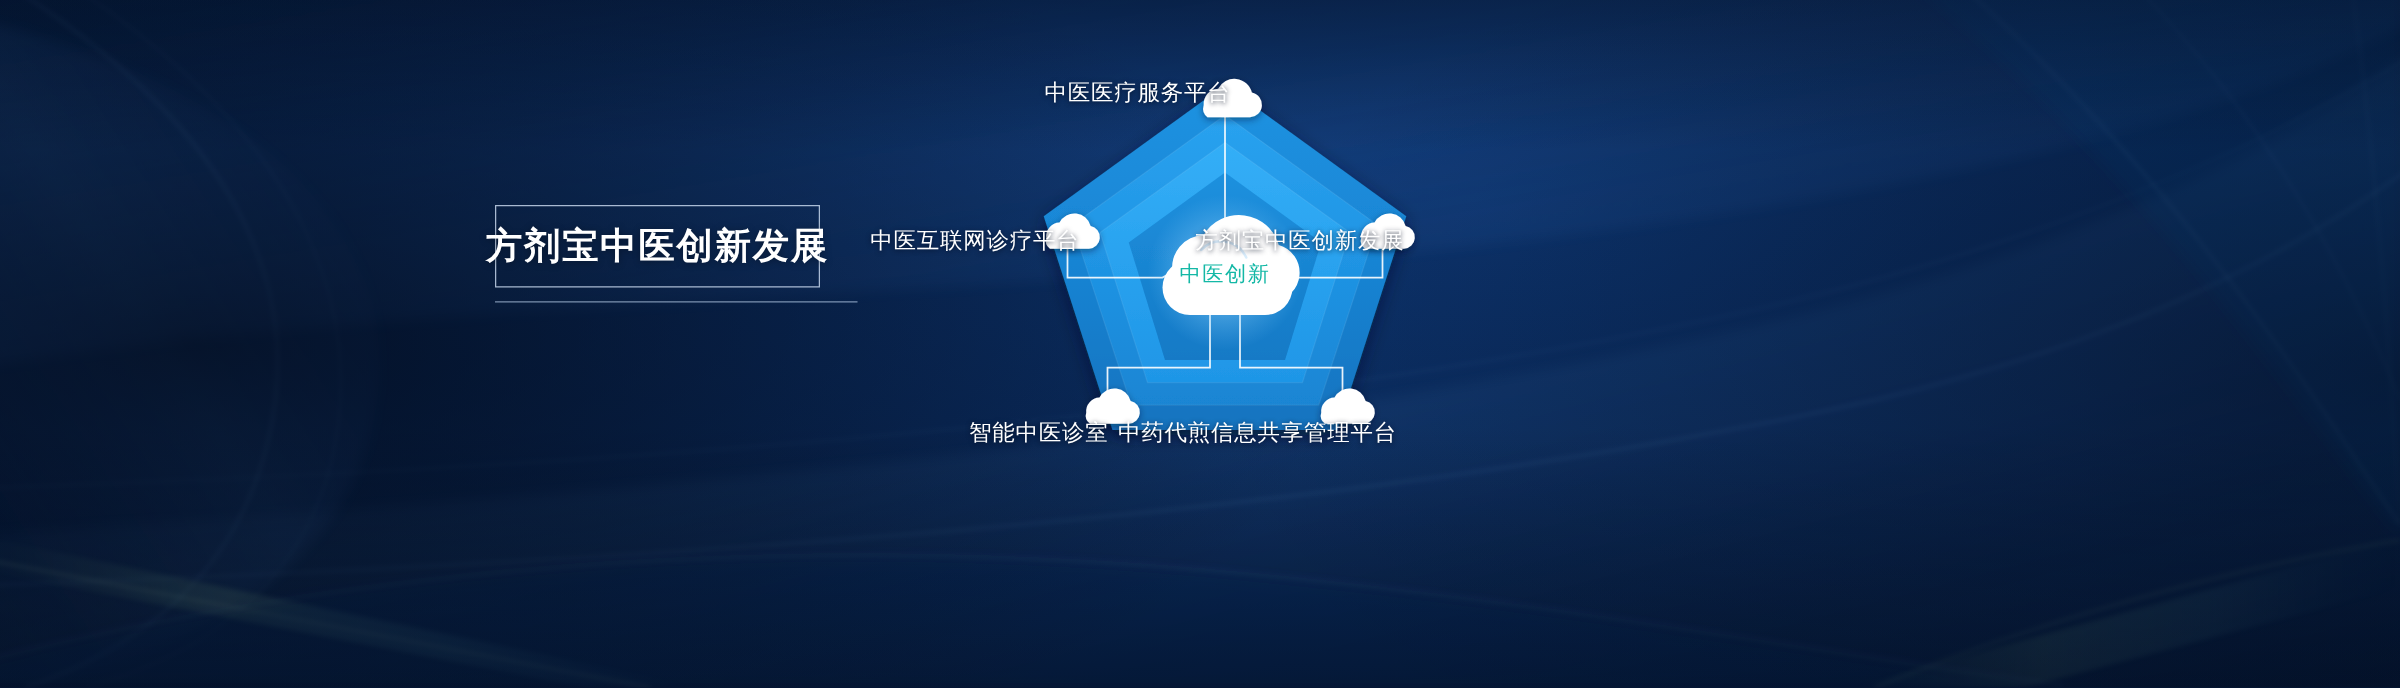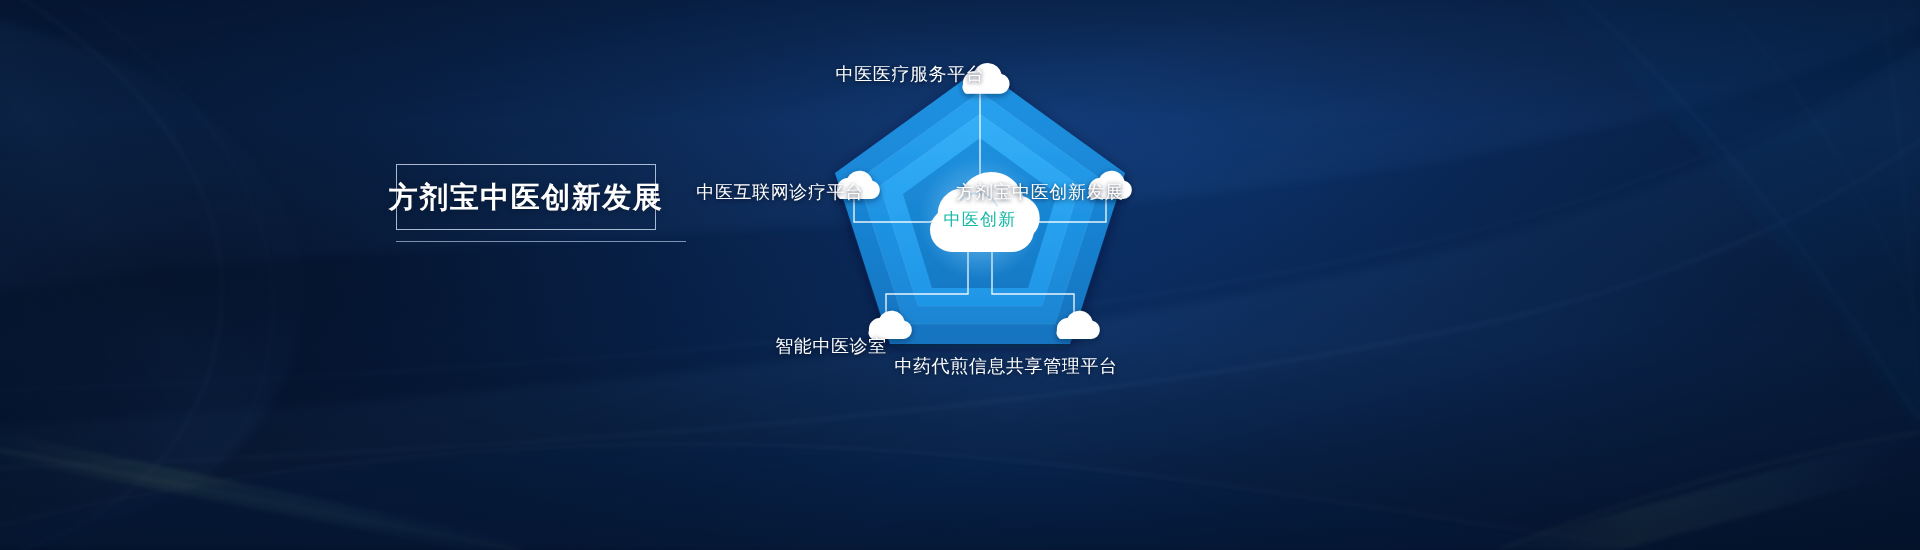--- a/index.html
+++ b/index.html
@@ -85,21 +85,21 @@
     font-size: 18px;
     font-weight: 400;
     letter-spacing: 0.6px;
     white-space: nowrap;
     text-shadow: 0 1px 4px rgba(0,12,32,0.8);
   }
   .lbl-top    { left: 130px; top: 40px; transform: translateX(-50%); }
   .lbl-left   { left: 0px;   top: 158px; transform: translateX(-50%); text-align: center; }
   .lbl-right  { left: 260px; top: 158px; transform: translateX(-50%); }
   .lbl-bl     { left: 40px;  top: 312px; transform: translateX(-50%); margin-left: 11px; }
-  .lbl-br     { left: 226px; top: 312px; transform: translateX(-50%); margin-top: 20px; }
+  .lbl-br     { left: 226px; top: 312px; transform: translateX(-50%); }
 
   .center-text {
     position: absolute;
     color: #14b8a6;
     font-size: 17px;
     font-weight: 400;
     letter-spacing: 1.2px;
     white-space: nowrap;
     text-shadow: none;
   }

